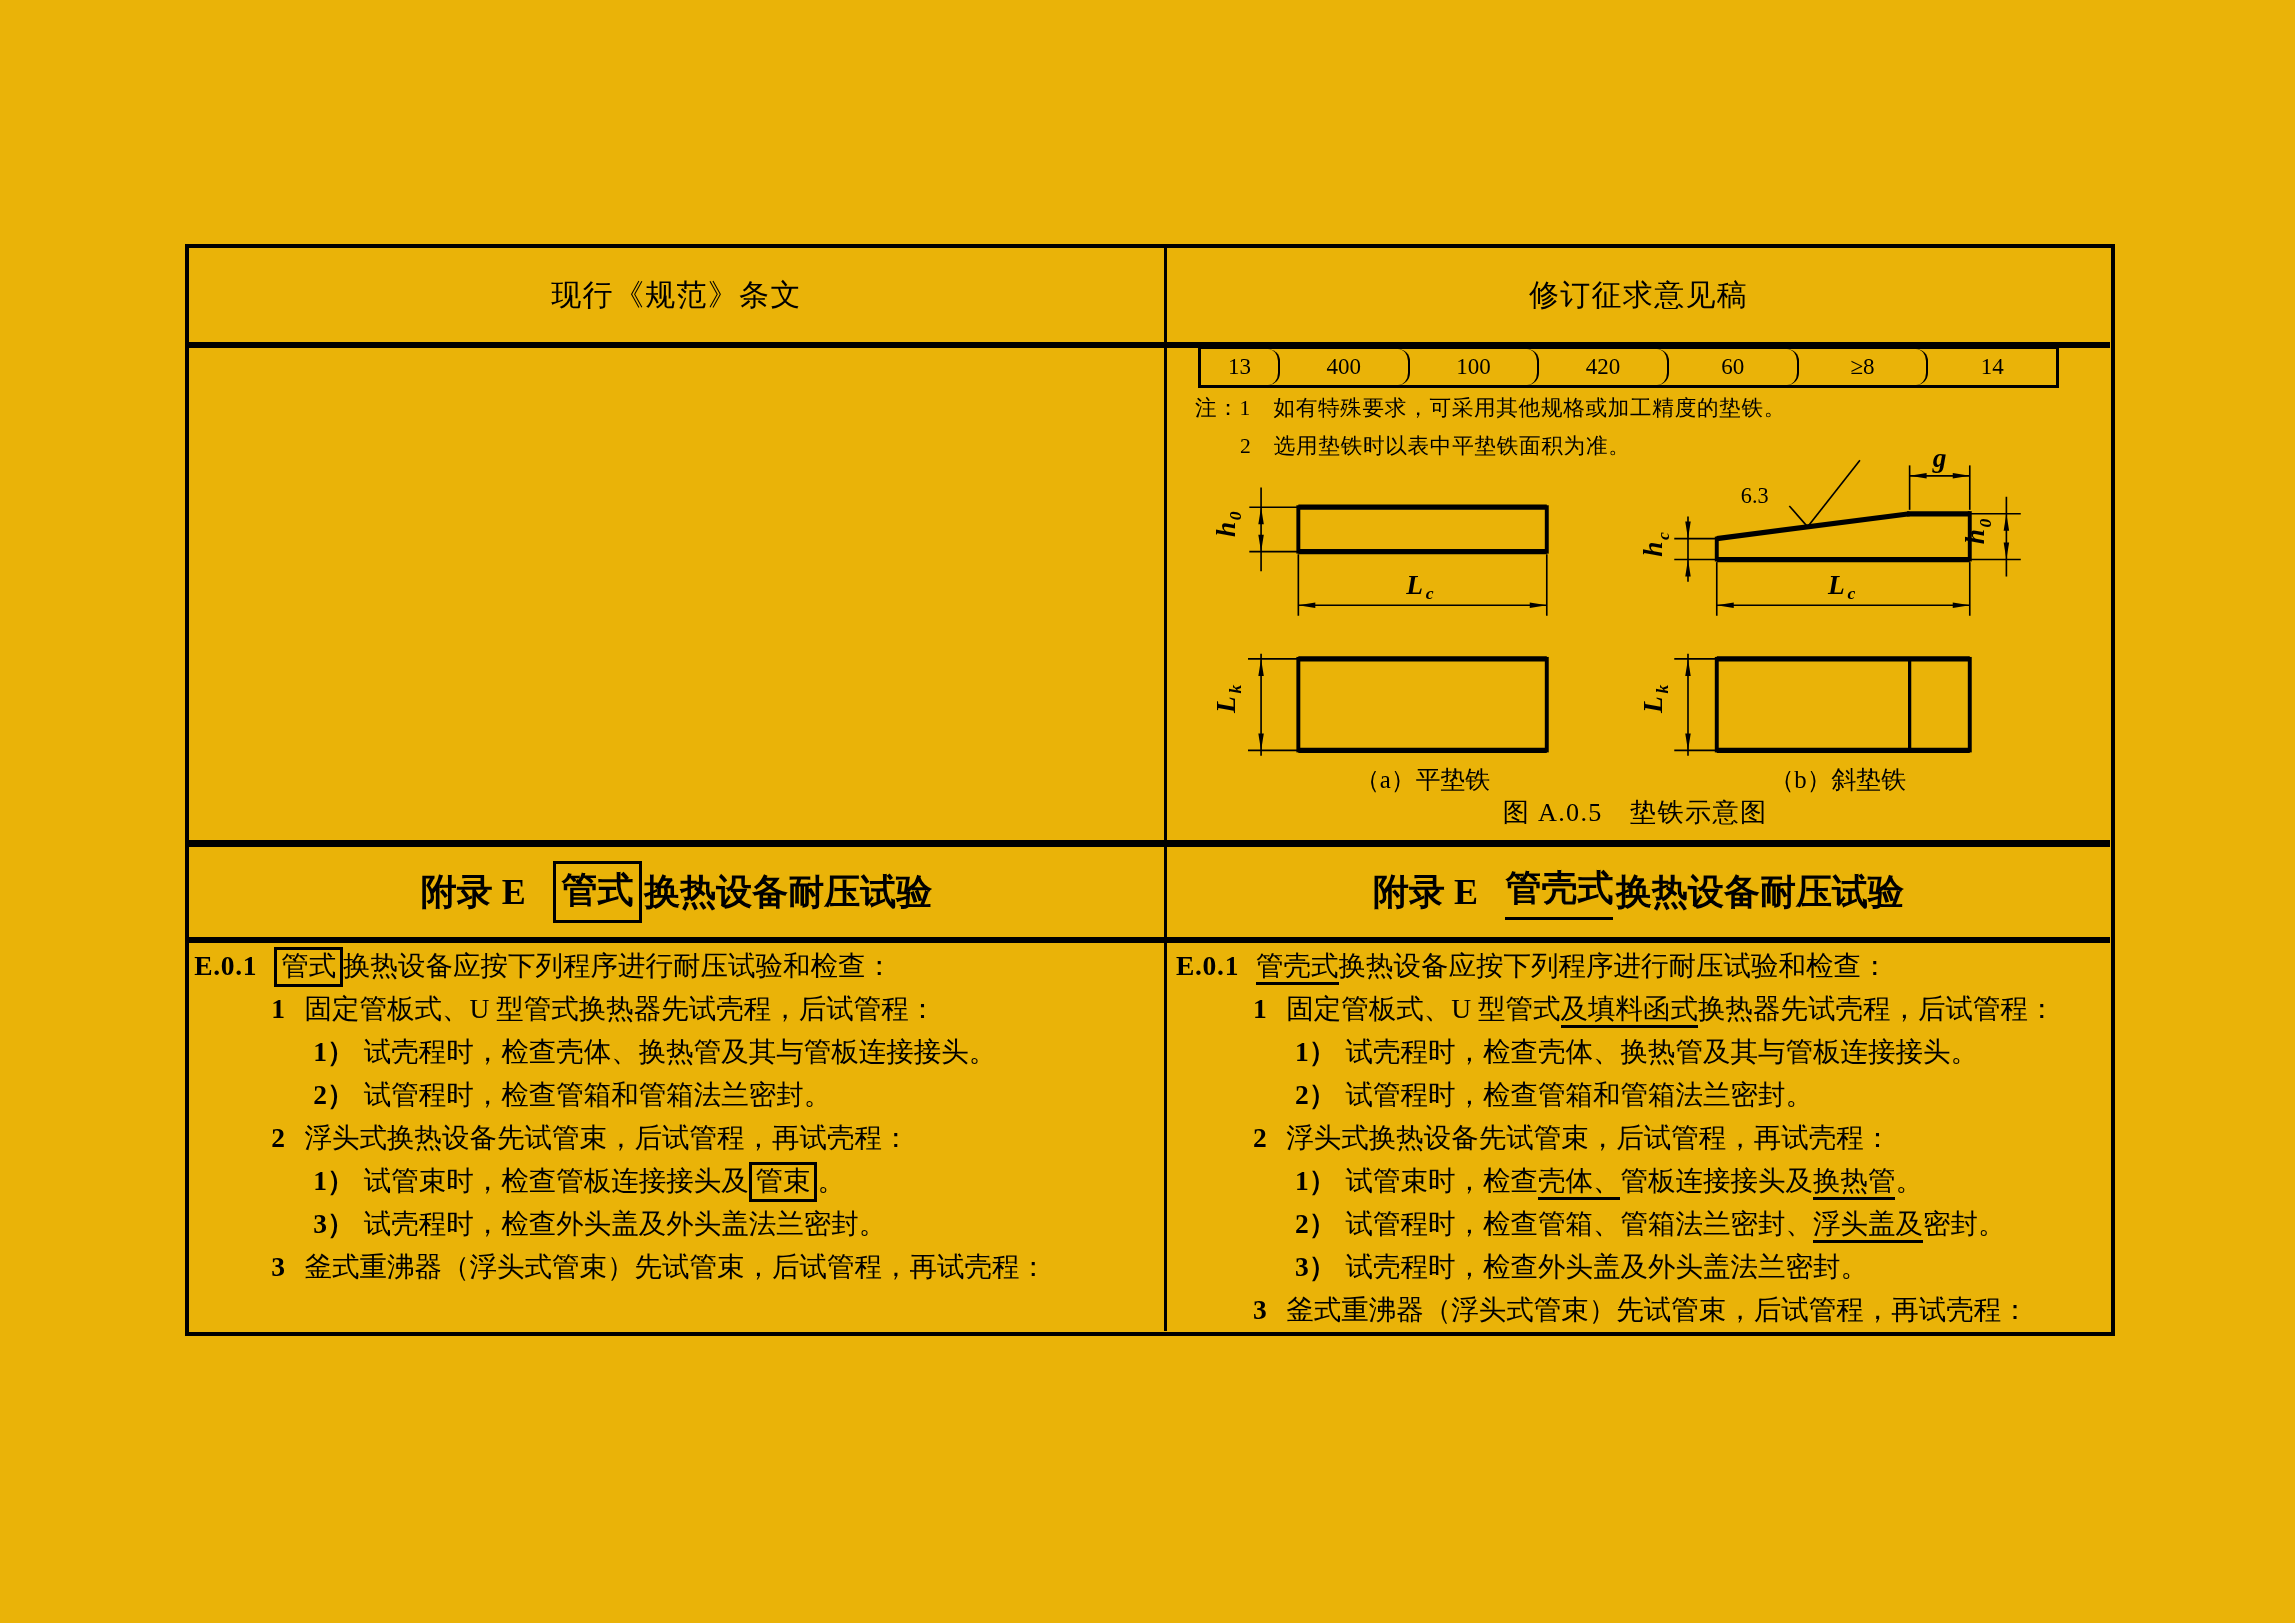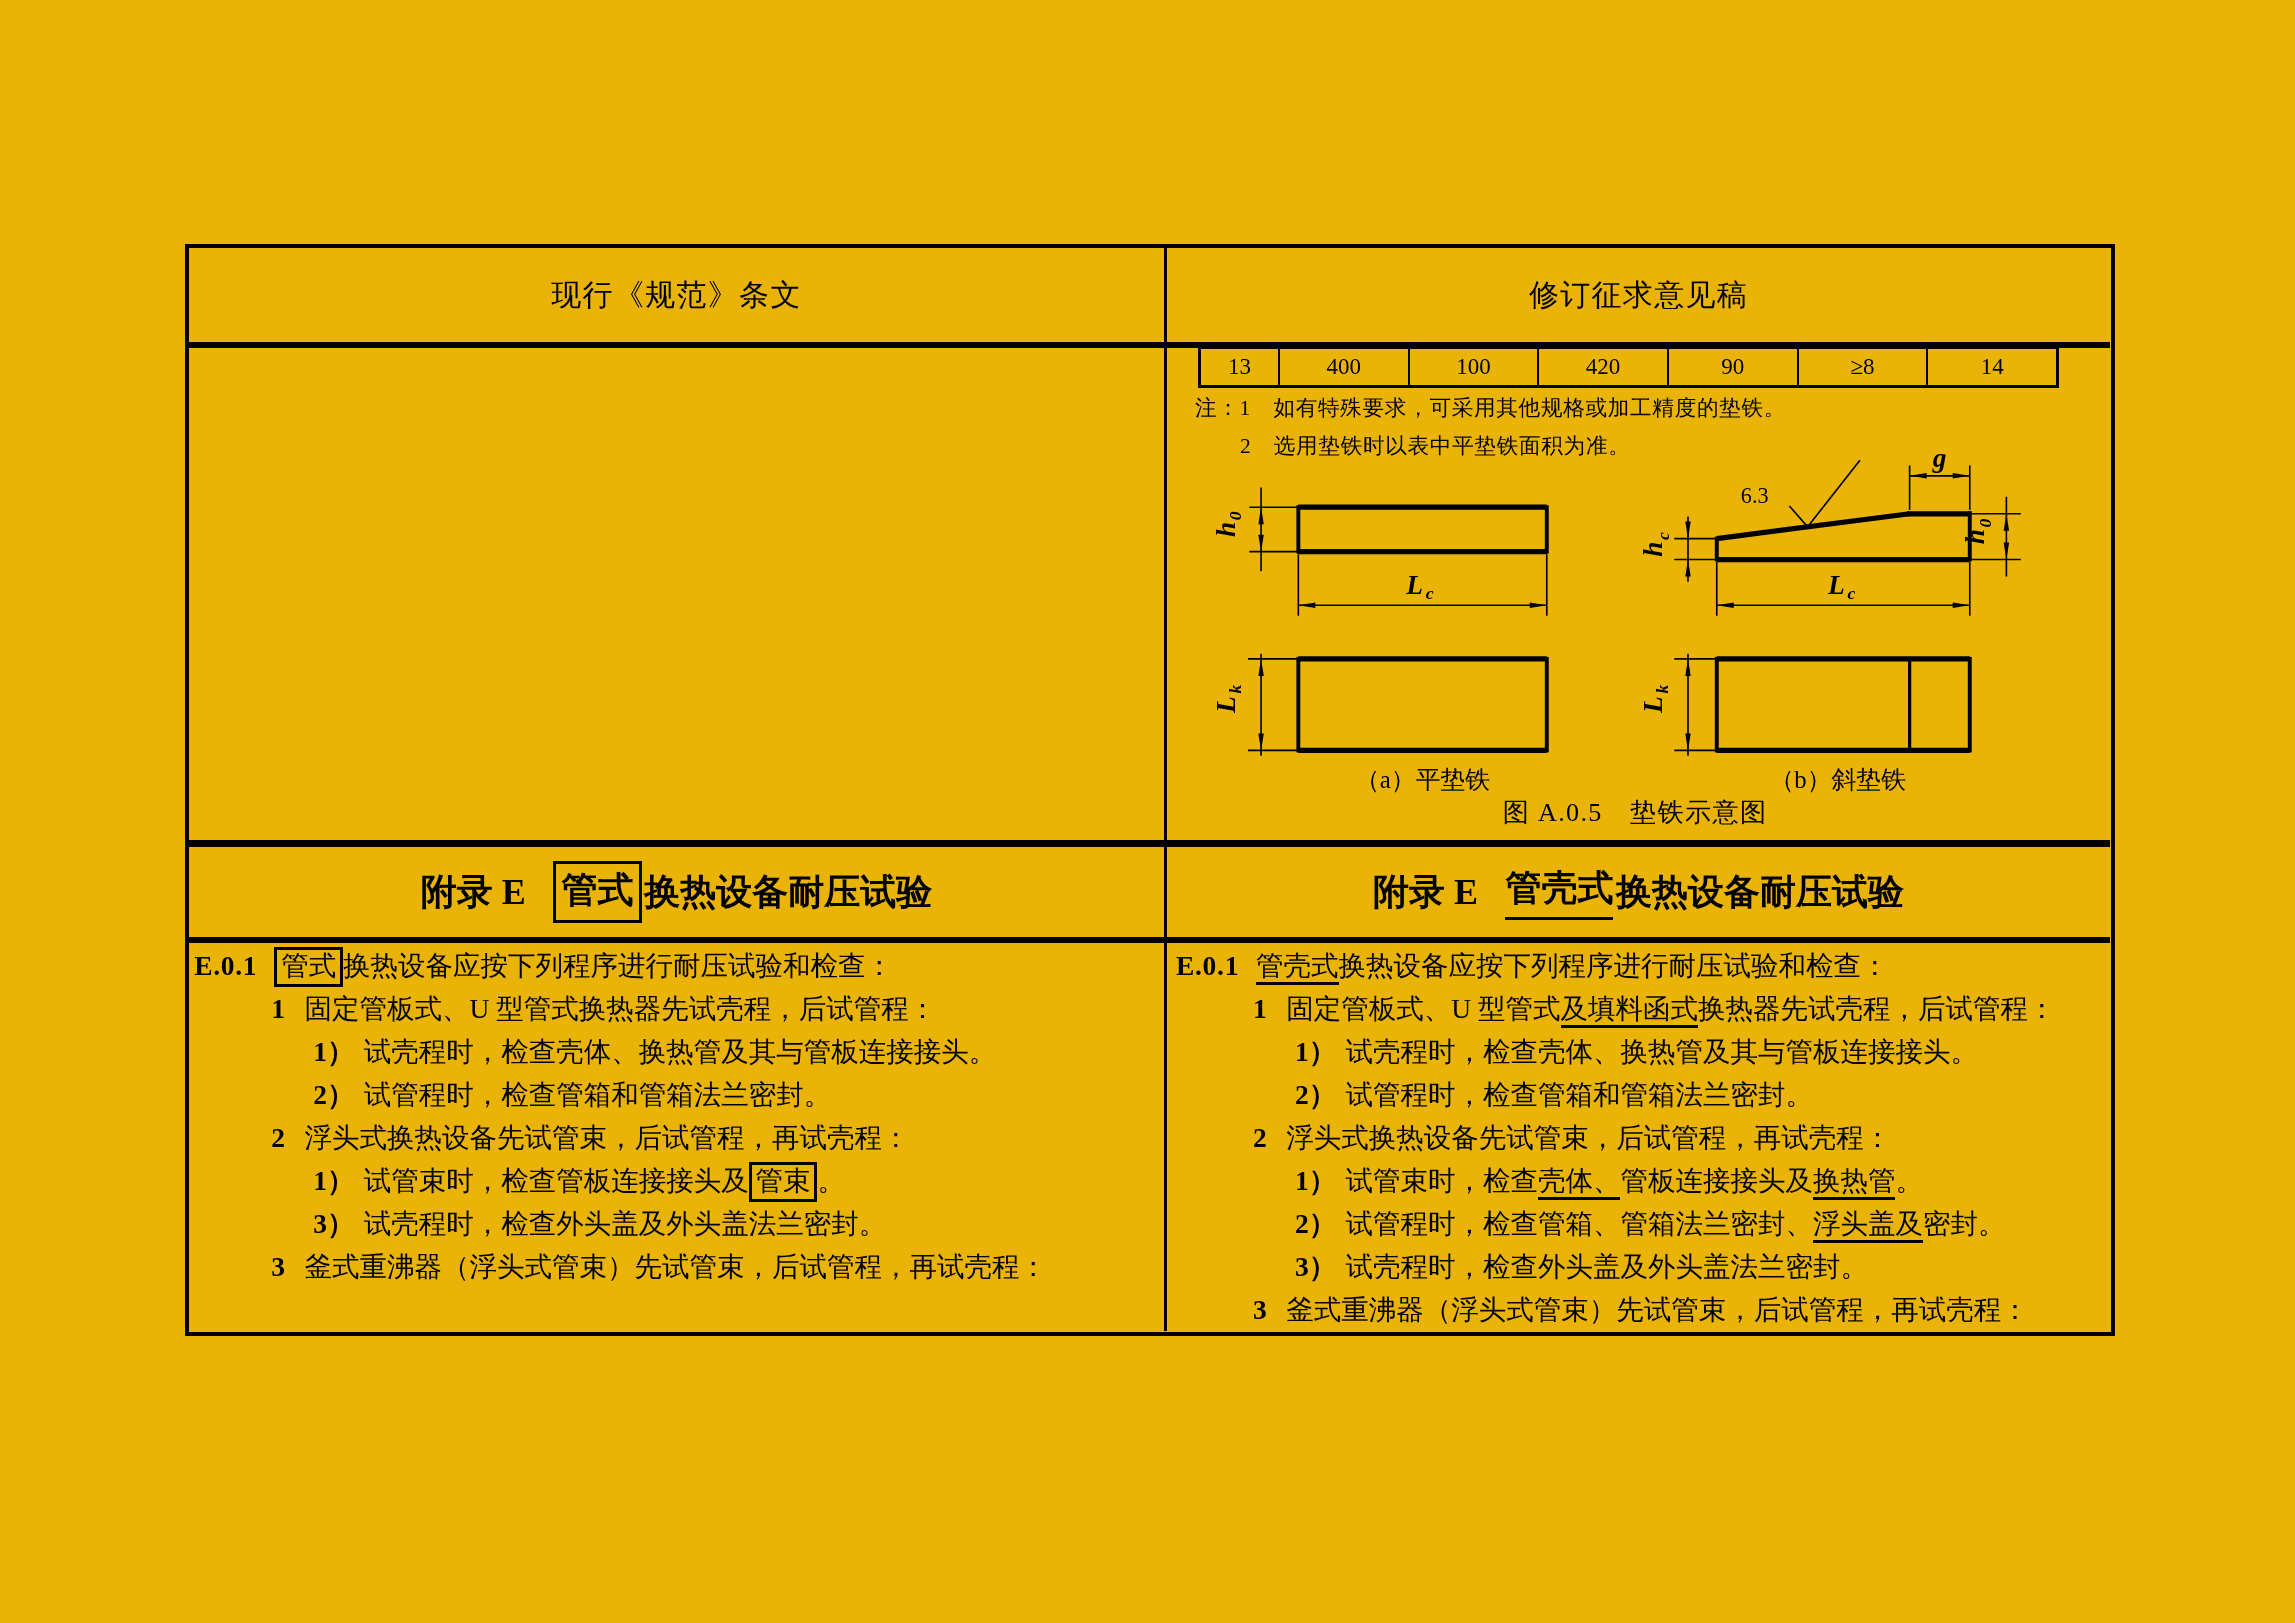--- a/index.html
+++ b/index.html
@@ -15,21 +15,21 @@
   #hline-sec-top{top:592px;height:7.2px;}
   #hline-sec-bot{top:689px;height:5.9px;}
   .hcell{top:0;height:94px;display:flex;align-items:center;justify-content:center;
          font-size:30px;letter-spacing:1.3px;}
   #hcell-left{left:0;width:975px;}
   #hcell-right{left:978px;width:943px;}
   
   #spec-table{left:1009px;top:98px;width:861px;height:42px;border:3.3px solid #000;
               box-sizing:border-box;display:flex;}
   .spec-cell{flex:1 1 0;border-right:2.6px solid #000;display:flex;align-items:center;
-             justify-content:center;font-size:23px;}
+             justify-content:center;font-size:23px;border-radius:12px;}
   .spec-cell:first-child{flex:0 0 9%;}
   .spec-cell:last-child{border-right:none;}
   
   .note{font-size:21.6px;white-space:nowrap;letter-spacing:0.7px;}
   #note-1{left:1006px;top:145px;}
   #note-2{left:1051px;top:183px;}
   
   #shim-svg{left:975px;top:203px;}
   .thick{stroke:#000;stroke-width:8;fill:none;}
   .med{stroke:#000;stroke-width:6;fill:none;}
@@ -79,21 +79,21 @@
     </div>
     <div class="abs hline" id="hline-header"></div>
 
     <div class="abs" id="col-divider"></div>
 
     <div class="abs" id="spec-table">
       <div class="spec-cell">13</div>
       <div class="spec-cell">400</div>
       <div class="spec-cell">100</div>
       <div class="spec-cell">420</div>
-      <div class="spec-cell">90</div>
+      <div class="spec-cell">60</div>
       <div class="spec-cell">≥8</div>
       <div class="spec-cell">14</div>
     </div>
 
     <div class="abs note" id="note-1">注：1　如有特殊要求，可采用其他规格或加工精度的垫铁。</div>
     <div class="abs note" id="note-2">2　选用垫铁时以表中平垫铁面积为准。</div>
 
     <svg class="abs" id="shim-svg" width="946" height="389" viewBox="0 0 1446 595">
 
       <g>

